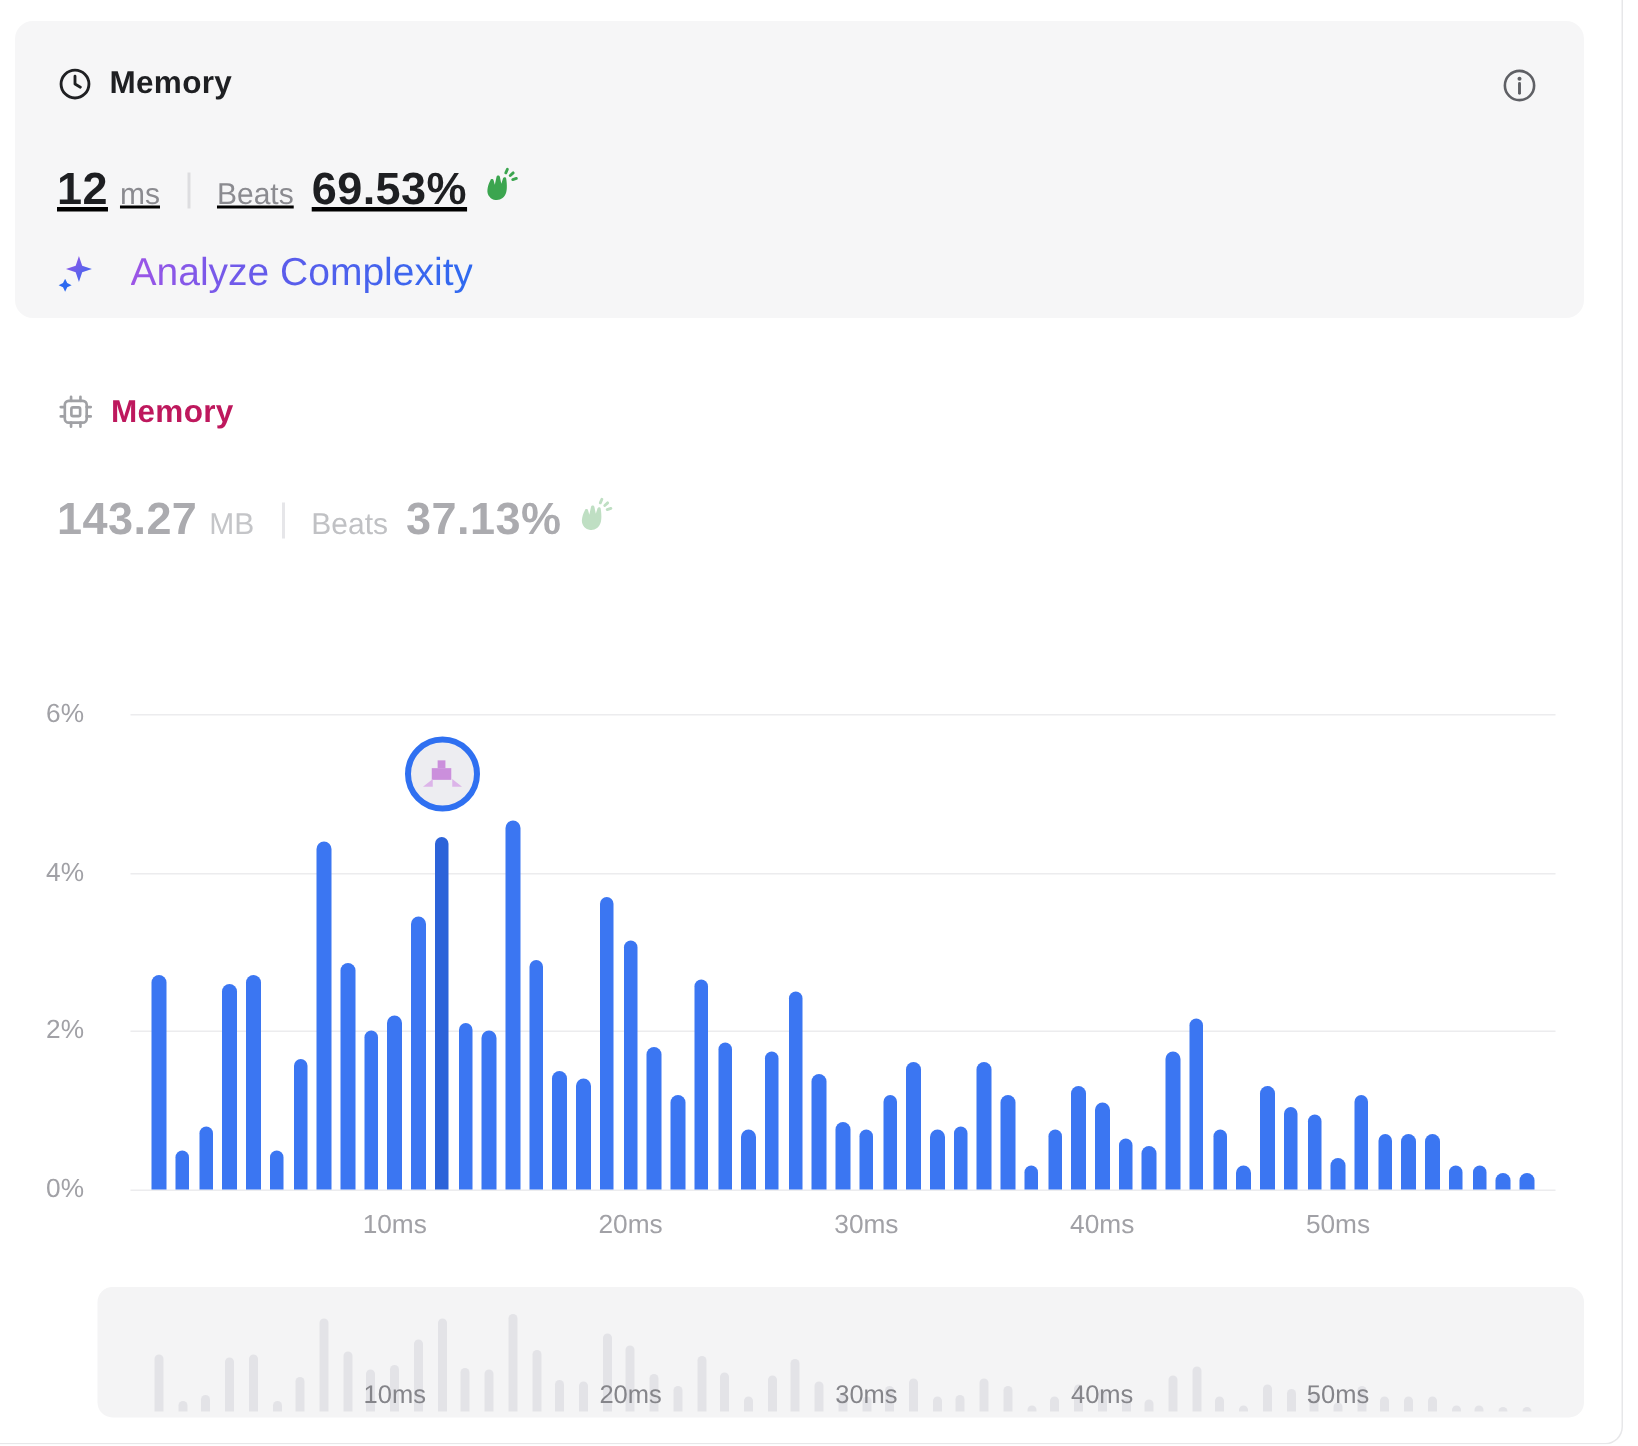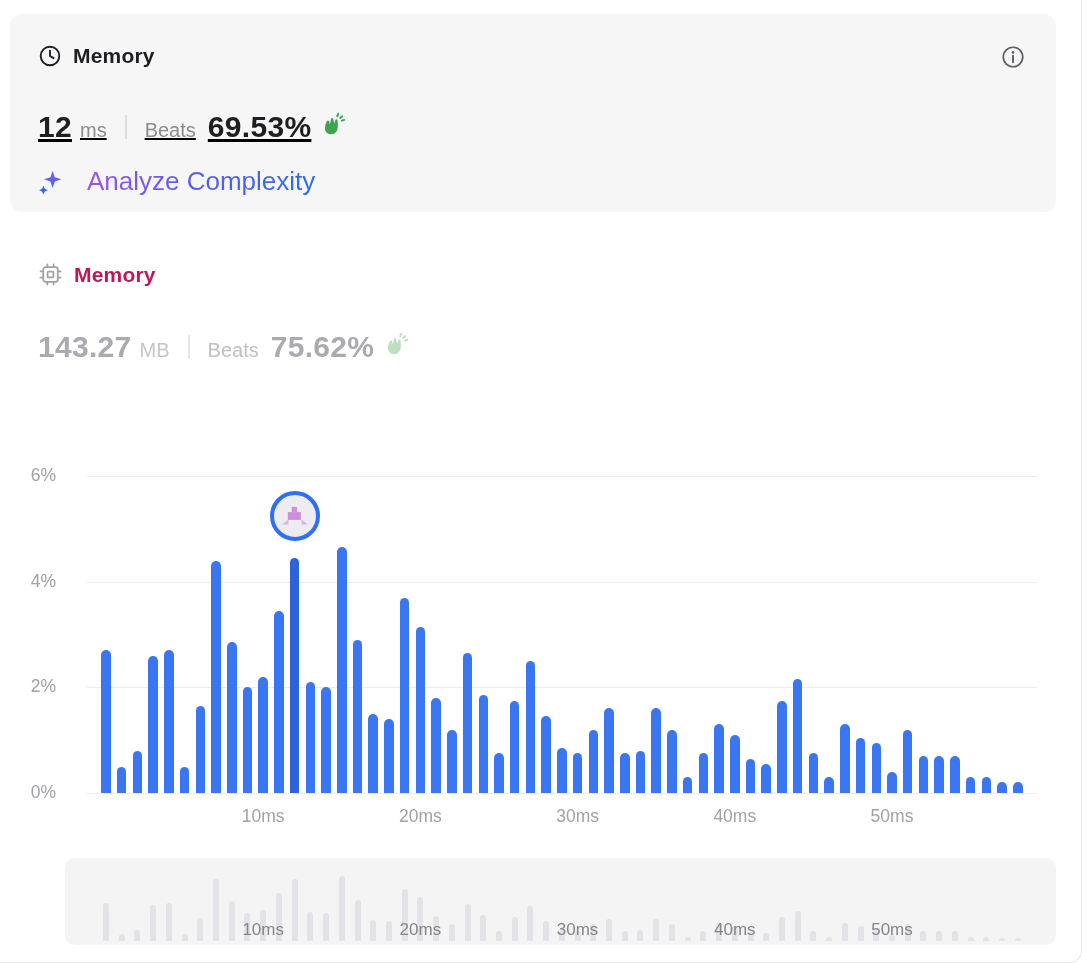--- a/index.html
+++ b/index.html
@@ -121,21 +121,21 @@
           <path d="M9 5V2.4M15 5V2.4M9 21.6V19M15 21.6V19M5 9H2.4M5 15H2.4M21.6 9H19M21.6 15H19"></path>
         </svg>
       </span>
       <span class="mem-title">Memory</span>
     </div>
     <div class="mem-stats">
       <span class="mem-val">143.27</span>
       <span class="mem-unit">MB</span>
       <span class="vdiv" style="background:#e6e6e9;"></span>
       <span class="mem-beats-lbl">Beats</span>
-      <span class="mem-val">75.62%</span>
+      <span class="mem-val">37.13%</span>
       <span class="clap">
         <svg width="27" height="27" viewBox="0 0 28 28">
           <g stroke="#bfdfc3" stroke-width="2" stroke-linecap="round" fill="none">
             <path d="M16.8 4.4l1.1-2.5"></path>
               <path d="M19.9 6.2l2-1.8"></path>
               <path d="M21.6 9l2.5-.8"></path>
           </g>
           <path fill="#bfdfc3" d="M6.1 9.6c.3-1.2 2-1.2 2.3 0l.8 3.1 1.2-5.6c.3-1.2 2-1.2 2.3 0l1 4.8 1.2-3.7c.4-1.1 2-1 2.2.2.4 2.6.8 7-.1 9.8-1 3.2-3.9 5.3-7.2 4.9-3.6-.4-6.1-3.5-5.7-7.1.2-2 .9-4.5 2-6.4z"></path>
         </svg>
       </span>

